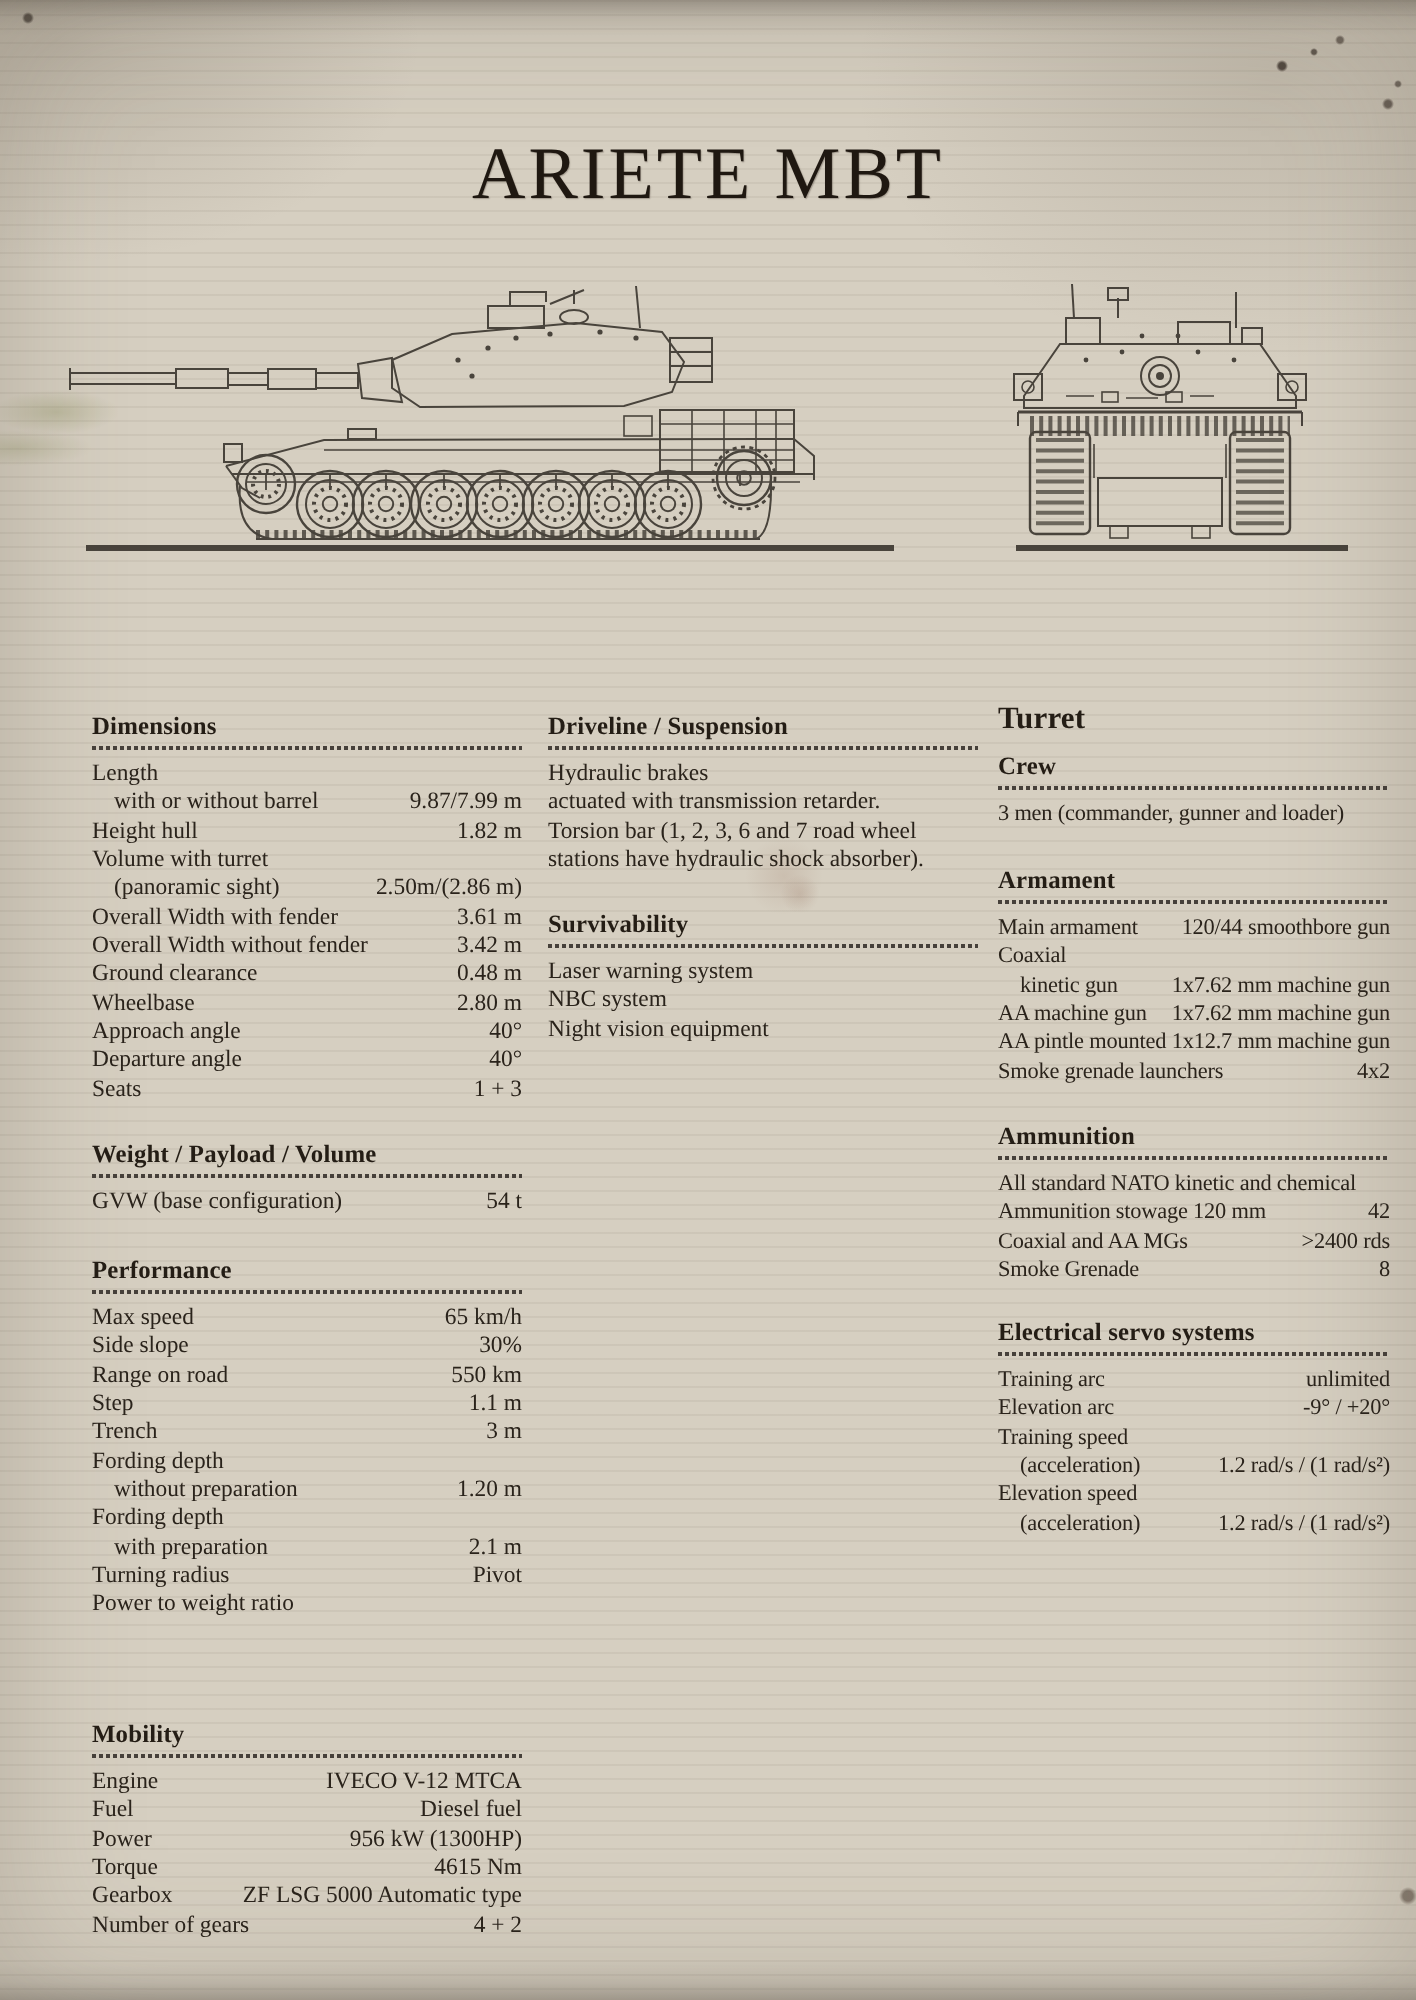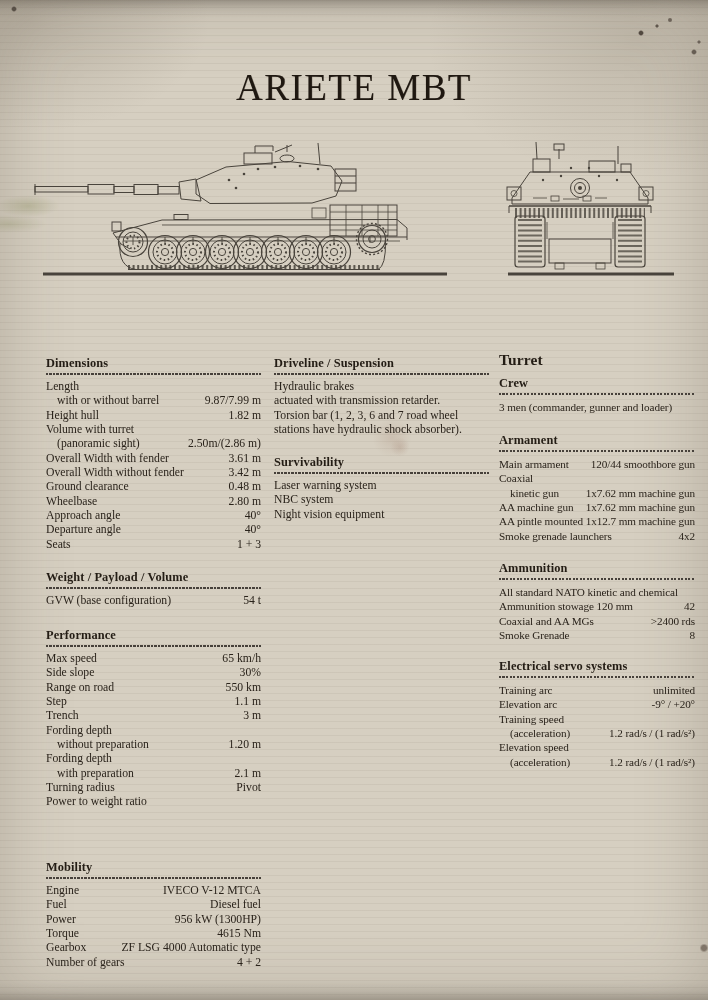--- a/index.html
+++ b/index.html
@@ -321,21 +321,21 @@
           <div class="row" data-name="spec-row">
             <span class="lbl" data-name="spec-label">Power</span>
             <span class="val" data-name="spec-value">956 kW (1300HP)</span>
           </div>
           <div class="row" data-name="spec-row">
             <span class="lbl" data-name="spec-label">Torque</span>
             <span class="val" data-name="spec-value">4615 Nm</span>
           </div>
           <div class="row" data-name="spec-row">
             <span class="lbl" data-name="spec-label">Gearbox</span>
-            <span class="val" data-name="spec-value">ZF LSG 4000 Automatic type</span>
+            <span class="val" data-name="spec-value">ZF LSG 5000 Automatic type</span>
           </div>
           <div class="row" data-name="spec-row">
             <span class="lbl" data-name="spec-label">Number of gears</span>
             <span class="val" data-name="spec-value">4 + 2</span>
           </div>
         </div>
       </section>
     </div>
   <div class="col" data-name="spec-column-1" style="left: 256px; width: 215px;">
       <section class="section" data-name="section-driveline-suspension" style="top: 356px;">

